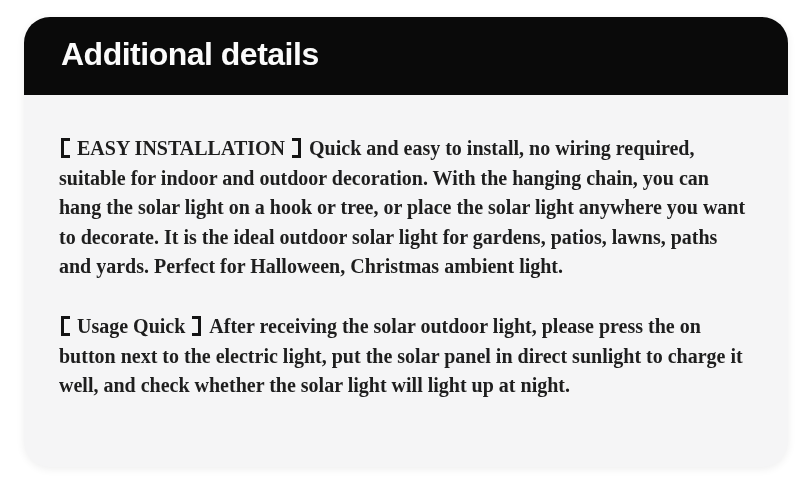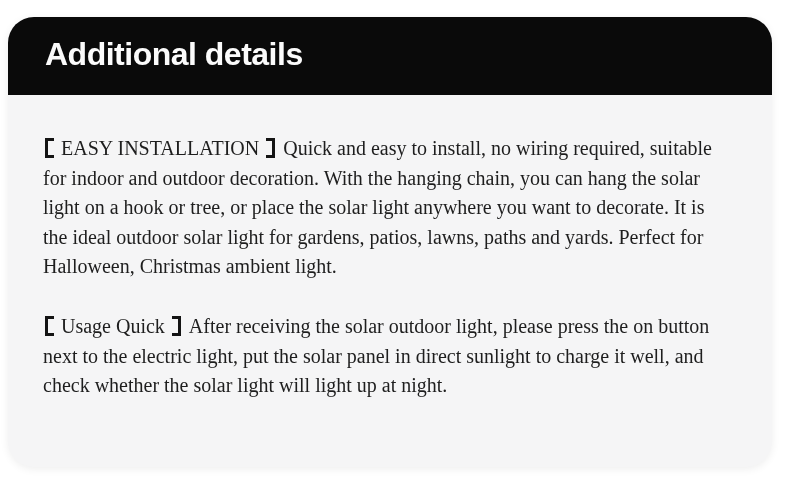--- a/index.html
+++ b/index.html
@@ -12,21 +12,21 @@
     font-family: "Liberation Serif", serif;
   }
   .page {
     position: relative;
     width: 800px;
     height: 485px;
     background: #ffffff;
   }
   .card {
     position: absolute;
-    left: 8px;
+    left: 24px;
     top: 17px;
     width: 764px;
     height: 450px;
     border-radius: 26px;
     overflow: hidden;
     background: #f5f5f6;
     box-shadow: 0 2px 8px rgba(0,0,0,0.07);
   }
   .card-header {
     height: 78px;
@@ -46,20 +46,21 @@
     padding-bottom: 4px;
   }
   .card-body {
     padding: 39px 40px 0 35px;
     color: #1e1e1e;
     font-size: 20px;
     line-height: 1.48;
   }
   .detail-paragraph {
     margin: 0 0 30px 0;
+    font-weight: bold;
   }
   
   .lb {
     display: inline-block;
     width: 9px;
     height: 20px;
     box-sizing: border-box;
     vertical-align: -3px;
   }
   .lb-open {

